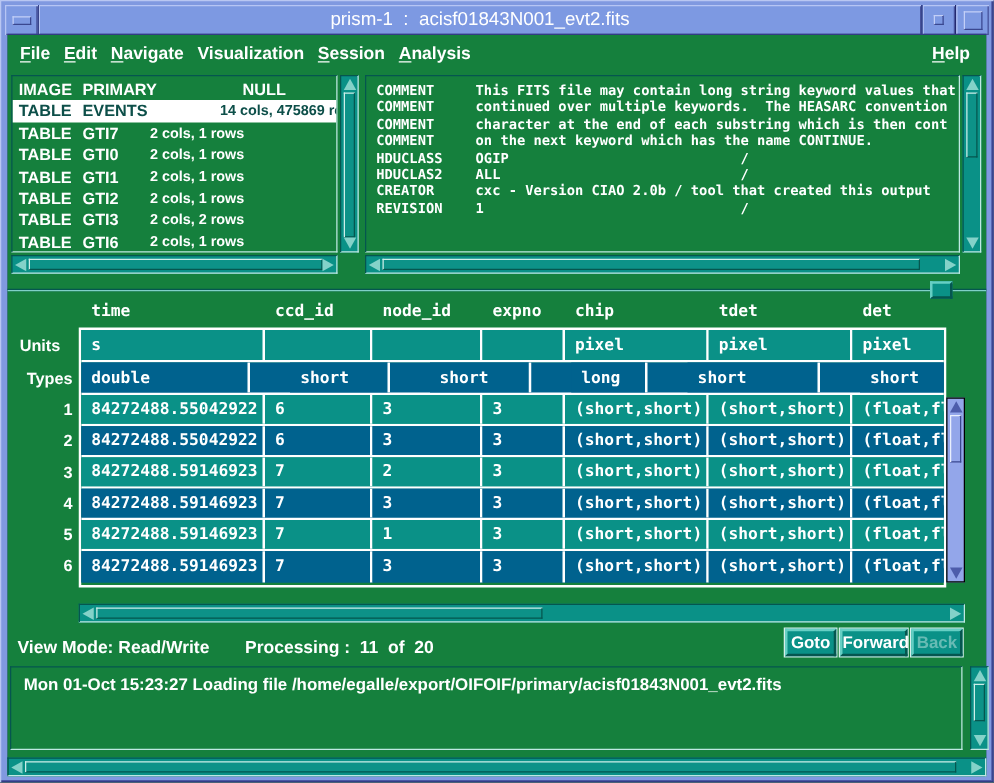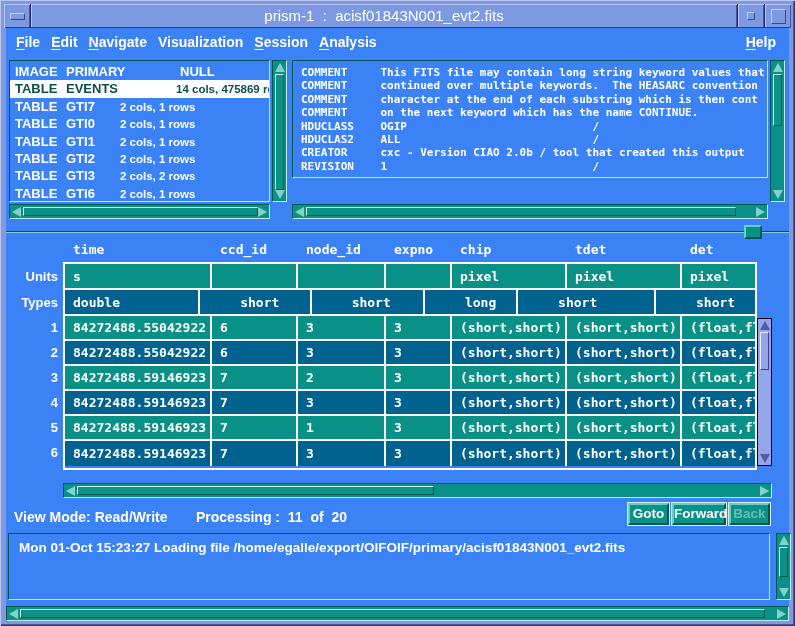--- a/index.html
+++ b/index.html
@@ -10,21 +10,21 @@
   
   .tb{position:absolute;left:4px;top:4px;width:787px;height:24px;display:flex;background:#22296e;}
   .tb-sec{background:#7d99e2;box-shadow:inset 1px 1px 0 #b6c5f4, inset -1px -1px 0 #46529c;}
   .tb-btn{width:26px;margin-right:1px;display:flex;align-items:center;justify-content:center;}
   .tb-btn.last{margin-right:0;}
   .tb-title{flex:1;margin-right:1px;color:#fff;font-size:15px;line-height:24px;text-align:center;white-space:pre;}
   .dash{width:13px;height:5px;background:#7d99e2;border:1px solid;border-color:#c3cff7 #3a478f #3a478f #c3cff7;}
   .sq-s{width:6px;height:6px;background:#7d99e2;border:1px solid;border-color:#c3cff7 #3a478f #3a478f #c3cff7;}
   .sq-l{width:13px;height:13px;background:#7d99e2;border:1px solid;border-color:#c3cff7 #3a478f #3a478f #c3cff7;}
   
-  .content{position:absolute;left:6px;top:28px;width:783px;height:593px;background:#3b82f6;
+  .content{position:absolute;left:6px;top:28px;width:783px;height:593px;background:#15803d;
        box-shadow:0 -1px 0 #323c82;}
   
   .menubar{position:absolute;left:0;top:0;width:100%;height:27px;display:flex;align-items:center;
        gap:11px;padding-left:10px;box-sizing:border-box;}
   .mi{color:#fff;font-weight:bold;font-size:14px;white-space:pre;}
   .mi[data-underline="true"] .mn{text-decoration:underline;text-underline-offset:2px;}
   .mi.help{position:absolute;right:13px;top:0;height:27px;display:flex;align-items:center;}
   
   .sunken{border:1px solid;border-color:#05564f #bfe8e2 #bfe8e2 #05564f;box-sizing:border-box;}
   .sbv,.sbh{position:absolute;background:#0a9187;}
@@ -37,25 +37,25 @@
   .ar.right{right:2px;top:2px;border-top:5px solid transparent;border-bottom:5px solid transparent;border-left:9px solid #84d2c9;}
   .peri{background:#93a6ea;border-color:#3a478f #dde4fb #dde4fb #3a478f;}
   .peri .sb-thumb{background:#93a6ea;border-color:#e9effd #3a478f #3a478f #e9effd;}
   .peri .ar.up{border-bottom-color:#4d5cab;} .peri .ar.down{border-top-color:#4d5cab;}
   
   .listbox{position:absolute;left:3px;top:32px;width:261px;height:142px;overflow:hidden;padding-top:2px;box-sizing:border-box;}
   .lr{position:relative;height:17.4px;color:#fff;font-weight:bold;font-size:13px;white-space:pre;}
   .lr .lt{position:absolute;left:5px;top:1px;}
   .lr .ln{position:absolute;left:56px;top:1px;}
   .lr .li{position:absolute;left:110px;top:3px;font-size:11.5px;}
-  .lr.r0 .li{left:130px;top:1px;font-size:13px;padding-left:40px;}
+  .lr.r0 .li{left:144px;top:1px;font-size:13px;padding-left:40px;}
   .lr.r1 .li{left:166px;}
   .lr.sel{background:#ffffff;color:#0d4f49;}
   
-  .kwbox{position:absolute;left:286px;top:32px;width:476px;height:118px;overflow:hidden;
+  .kwbox{position:absolute;left:286px;top:32px;width:476px;height:142px;overflow:hidden;
        padding:5px 0 0 8px;box-sizing:border-box;
        font-family:"DejaVu Sans Mono","Liberation Mono",monospace;font-weight:bold;
        font-size:11px;line-height:13.4px;color:#fff;}
   .kwline{white-space:pre;}
   
   .groove{position:absolute;left:0;top:203px;width:783px;height:1px;background:#05564f;border-bottom:1px solid #7fd0c7;}
   .sash{position:absolute;left:738px;top:197px;width:18px;height:14px;background:#0a9187;
        border:2px solid;border-color:#66cfc4 #05564f #05564f #66cfc4;box-sizing:border-box;}
   
   .thead{position:absolute;left:57px;top:214px;display:flex;}
@@ -165,21 +165,21 @@
     <div class="thead">
         <div class="th" style="width: 147px;">time</div>
         <div class="th" style="width: 86px;">ccd_id</div>
         <div class="th" style="width: 88px;">node_id</div>
         <div class="th" style="width: 66px;">expno</div>
         <div class="th" style="width: 115px;">chip</div>
         <div class="th" style="width: 115px;">tdet</div>
         <div class="th" style="width: 112px;">det</div>
       </div>
     <div class="rowlabs">
-        <div class="rowlab" style="top: 241px;">Units</div>
+        <div class="rowlab" style="top: 241px; text-align: center;">Units</div>
         <div class="rowlab" style="top: 267px;">Types</div>
         <div class="rowlab" style="top: 292px;">1</div>
         <div class="rowlab" style="top: 317px;">2</div>
         <div class="rowlab" style="top: 342px;">3</div>
         <div class="rowlab" style="top: 367px;">4</div>
         <div class="rowlab" style="top: 392px;">5</div>
         <div class="rowlab" style="top: 417px;">6</div>
       </div>
     <div class="grid">
         <div class="grow bg-teal" style="height: 26px;">

